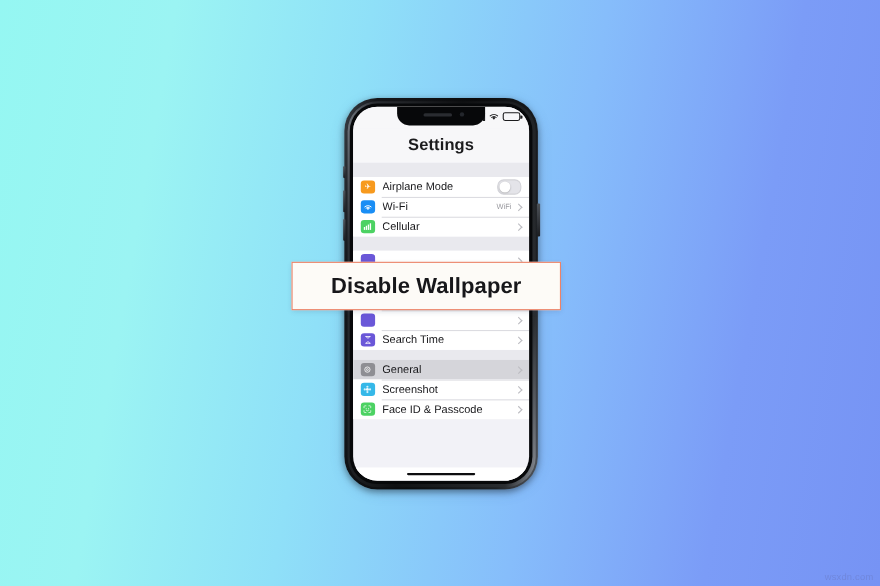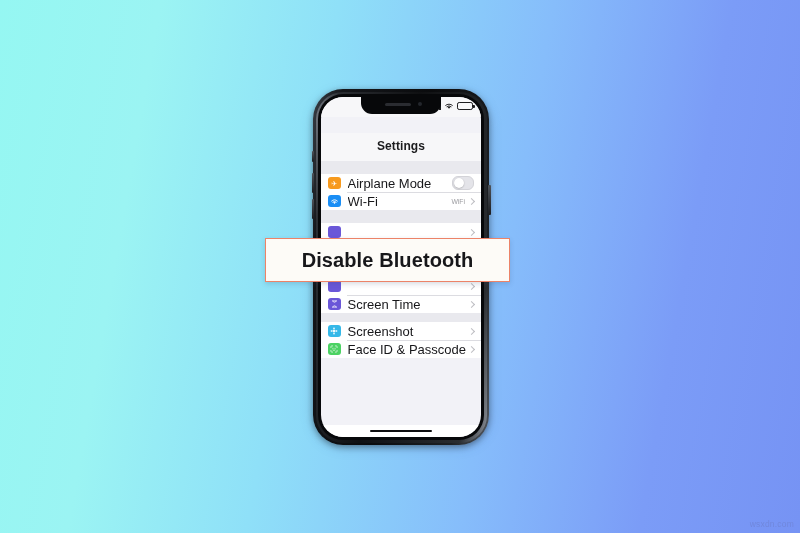--- a/index.html
+++ b/index.html
@@ -169,26 +169,25 @@
   .battery-fill {
     height: 100%;
     background: #34c759;
     border-radius: 1px;
   }
 
   
   .nav-title {
     background: #f7f7f9;
     text-align: center;
-    font-size: 12px;
+    font-size: 15px;
     font-weight: bold;
     color: #1b1b1d;
     padding: 6px 0 8px 0;
     letter-spacing: 0.1px;
-    margin-top: 16px;
   }
   .gap-band {
     height: 13px;
     background: #e9e9ee;
   }
   .gap-band.sm { height: 9px; }
 
   
   .group { background: #ffffff; }
   .row {
@@ -218,21 +217,21 @@
     display: flex;
     align-items: center;
     justify-content: center;
     color: #fff;
     font-size: 7px;
     line-height: 1;
     overflow: hidden;
   }
   .row-label {
     margin-left: 7px;
-    font-size: 13px;
+    font-size: 10px;
     color: #17171a;
     flex: 1 1 auto;
     white-space: nowrap;
     overflow: hidden;
   }
   .row-value {
     font-size: 6.8px;
     color: #9b9ba0;
     margin-right: 4px;
     white-space: nowrap;
@@ -379,20 +378,32 @@
               <path d="M2.8 5.2 A7.6 7.6 0 0 1 13.2 5.2" stroke="#fff" stroke-width="1.6" fill="none" stroke-linecap="round"></path>
               <path d="M4.8 7.1 A5 5 0 0 1 11.2 7.1" stroke="#fff" stroke-width="1.5" fill="none" stroke-linecap="round"></path>
             </svg>
           </span>
           <span class="row-label">Wi-Fi</span>
           <span class="row-value">WiFi</span>
           <span class="chev"></span>
         </div>
 
 
+        <div class="row">
+          <span class="ico" style="background:#4cd263">
+            <svg width="9" height="8" viewBox="0 0 12 10">
+              <rect x="1" y="5.5" width="1.6" height="3.5" fill="#fff"></rect>
+              <rect x="3.4" y="4" width="1.6" height="5" fill="#fff"></rect>
+              <rect x="5.8" y="2.5" width="1.6" height="6.5" fill="#fff"></rect>
+              <rect x="8.2" y="1" width="1.6" height="8" fill="#fff"></rect>
+            </svg>
+          </span>
+          <span class="row-label">Cellular</span>
+          <span class="chev"></span>
+        </div>
 
       </div>
 
       <div class="gap-band"></div>
 
       <div class="group">
         <div class="row">
           <span class="ico" style="background:#6a57d8"></span>
           <span class="row-label"></span>
           <span class="chev"></span>
@@ -412,29 +423,39 @@
           <span class="row-label"></span>
           <span class="chev"></span>
         </div>
 
         <div class="row">
           <span class="ico" style="background:#6a57d8">
             <svg width="7" height="8" viewBox="0 0 10 12">
               <path d="M2 1.4 H8 M2 10.6 H8 M2.6 1.4 C2.6 4.2 7.4 4.2 7.4 1.4 M2.6 10.6 C2.6 7.8 7.4 7.8 7.4 10.6" stroke="#fff" stroke-width="1.1" fill="none" stroke-linecap="round"></path>
             </svg>
           </span>
-          <span class="row-label">Screen Time</span>
+          <span class="row-label">Search Time</span>
           <span class="chev"></span>
         </div>
       </div>
 
       <div class="gap-band sm"></div>
 
       <div class="group">
 
+        <div class="row highlight">
+          <span class="ico" style="background:#8e8e93">
+            <svg width="8" height="8" viewBox="0 0 12 12">
+              <circle cx="6" cy="6" r="3.6" fill="none" stroke="#fff" stroke-width="1.1"></circle>
+              <circle cx="6" cy="6" r="1.3" fill="none" stroke="#fff" stroke-width="1"></circle>
+            </svg>
+          </span>
+          <span class="row-label">General</span>
+          <span class="chev"></span>
+        </div>
 
 
 
         <div class="row">
           <span class="ico" style="background:#35b8e8">
             <svg width="8" height="8" viewBox="0 0 12 12">
               <circle cx="6" cy="6" r="2" fill="#fff" opacity="0.95"></circle>
               <circle cx="6" cy="2.4" r="1.5" fill="#fff" opacity="0.8"></circle>
               <circle cx="6" cy="9.6" r="1.5" fill="#fff" opacity="0.8"></circle>
               <circle cx="2.4" cy="6" r="1.5" fill="#fff" opacity="0.8"></circle>
@@ -460,18 +481,18 @@
       </div>
 
       <div class="home-bar-wrap">
         <div class="home-bar"></div>
       </div>
 
     </div>
   </div>
 
   <div class="banner">
-    <span class="banner-text">Disable Bluetooth</span>
+    <span class="banner-text">Disable Wallpaper</span>
   </div>
 
   <div class="watermark">wsxdn.com</div>
 
 </div>
 
 </body></html>

